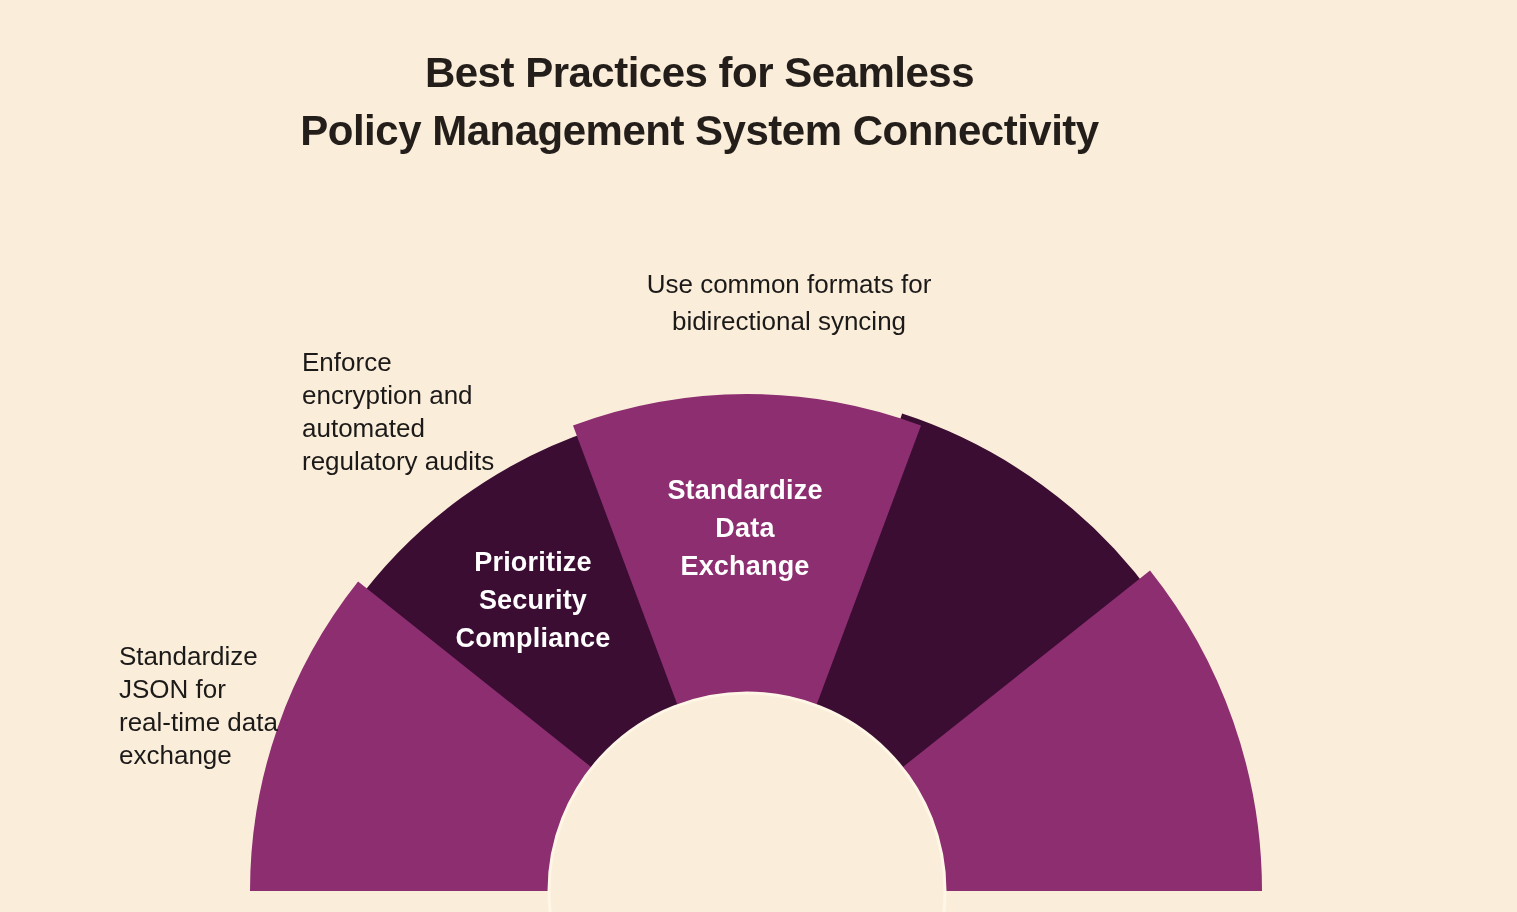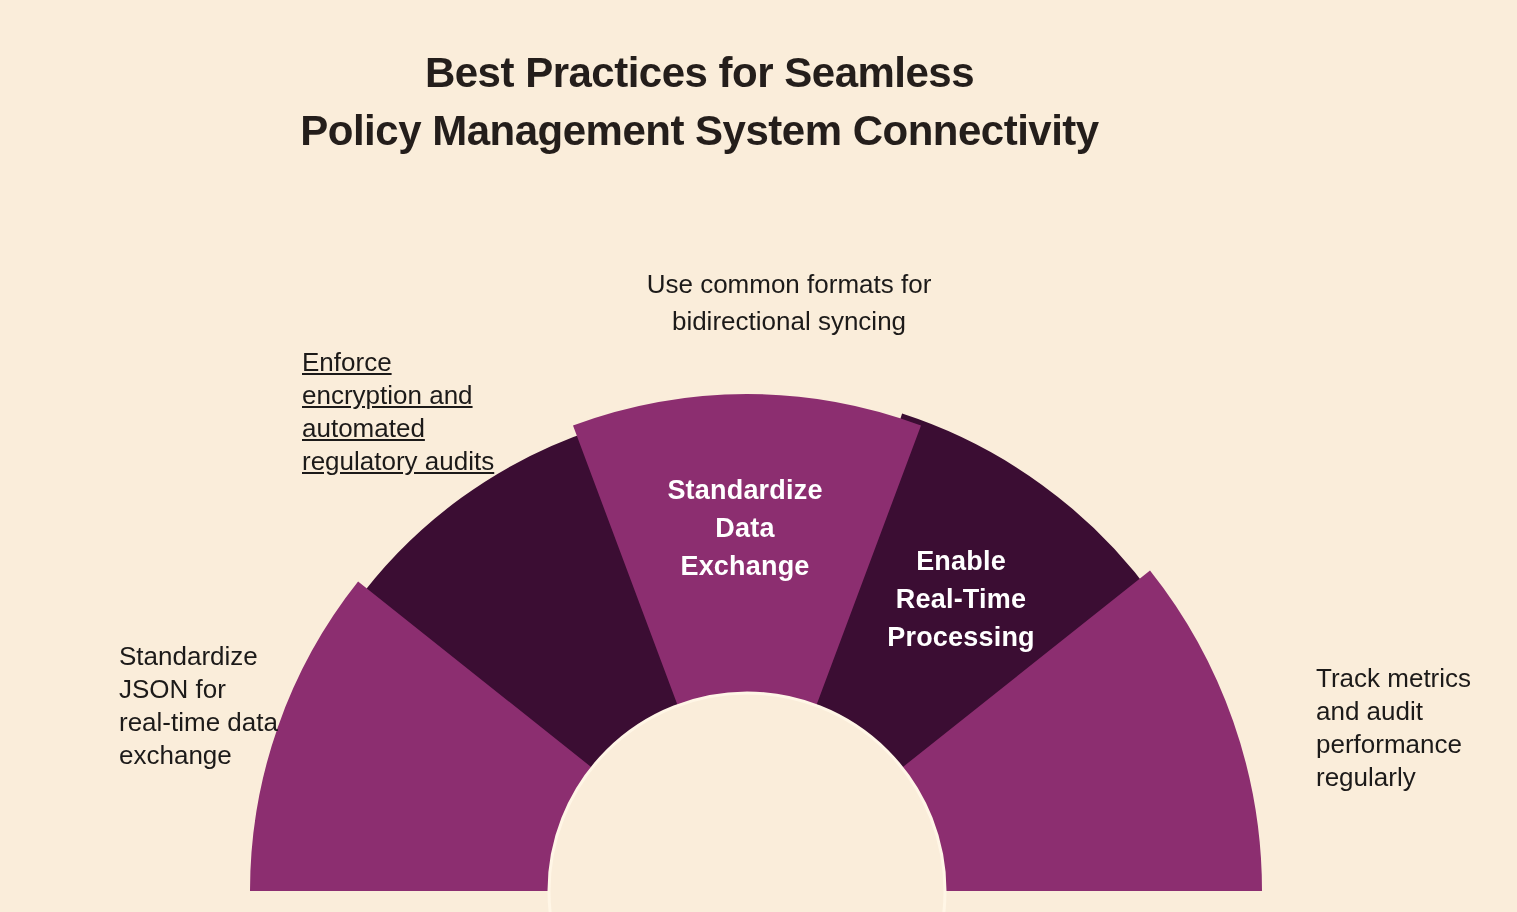--- a/index.html
+++ b/index.html
@@ -71,35 +71,31 @@
     <path d="M353.8 605.3 A486 486 0 0 1 596.8 428.8 L685.8 702.7 A198 198 0 0 0 586.8 774.6 Z" fill="#3B0D33"></path>
     <path d="M902.1 413.6 A502 502 0 0 1 1153.1 595.9 L907.2 774.6 A198 198 0 0 0 808.2 702.7 Z" fill="#3B0D33"></path>
 
     <path d="M250 891 A497 497 0 0 1 358.1 581.6 L592 767.7 A198 198 0 0 0 549 891 Z" fill="#8C2E70"></path>
     <path d="M573 425.5 A497 497 0 0 1 921 425.5 L816.3 705.5 A198 198 0 0 0 677.7 705.5 Z" fill="#8C2E70"></path>
     <path d="M1150 570.4 A515 515 0 0 1 1262 891 L945 891 A198 198 0 0 0 902 767.7 Z" fill="#8C2E70"></path>
 
     <circle cx="747" cy="891" r="198" stroke-width="3" fill="#FAEDDA" stroke="#FFF6E6"></circle>
   </svg>
 
+  <div class="seg-label" style="left:533px;top:600px;">Prioritize
+Security
+Compliance</div>
   <div class="seg-label" style="left:745px;top:528px;">Standardize
 Data
 Exchange</div>
-  <div class="seg-label" style="left:961px;top:599px;">Enable
-Real-Time
-Processing</div>
 
   <div class="annotation center-note" style="top:266px;">Use common formats for
 bidirectional syncing</div>
-  <div class="annotation" style="left:259px;top:346px;text-decoration:underline;">Enforce
+  <div class="annotation" style="left:259px;top:346px;">Enforce
 encryption and
 automated
 regulatory audits</div>
   <div class="annotation" style="left:76px;top:640px;">Standardize
 JSON for
 real-time data
 exchange</div>
-  <div class="annotation" style="left:1273px;top:662px;">Track metrics
-and audit
-performance
-regularly</div>
 
 </div>
 
 </body></html>

